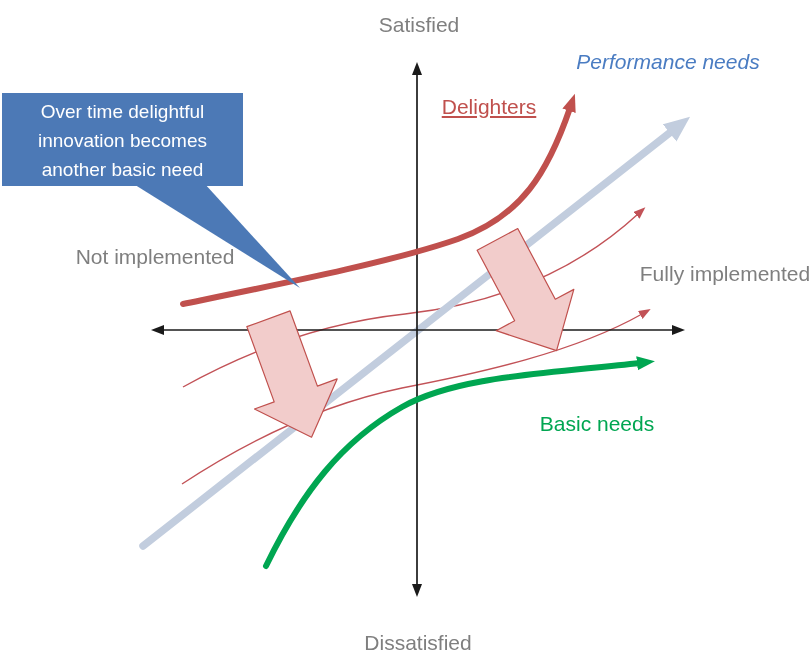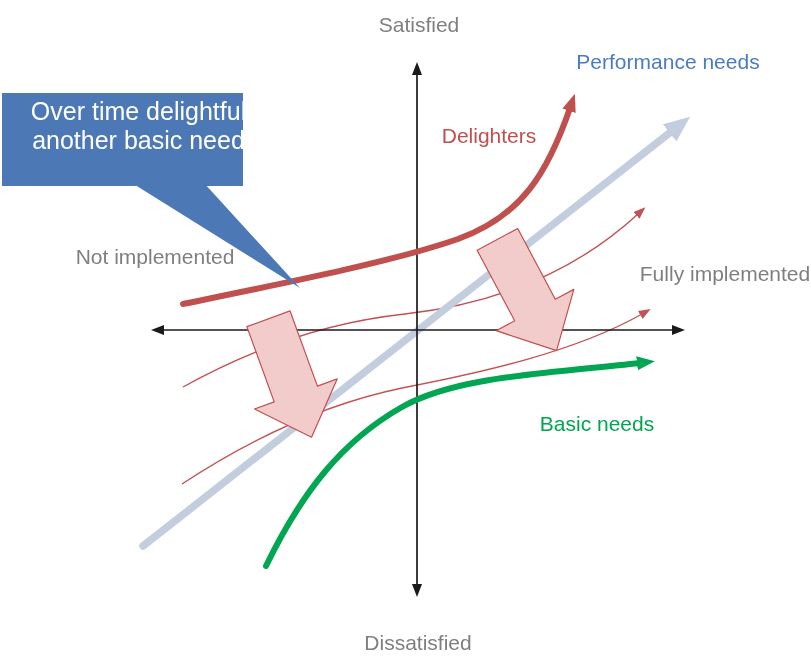--- a/index.html
+++ b/index.html
@@ -13,33 +13,32 @@
   }
   .stage svg{position:absolute;left:0;top:0;}
   .lbl{
     position:absolute;
     transform:translateX(-50%);
     font-size:21px;
     white-space:nowrap;
     color:#7f7f7f;
     line-height:1.2;
   }
-  .lbl.blue{color:#4a7cc2;}
+  .lbl.blue{color:#4a7cc2;font-style:italic;}
   .lbl.red{color:#c0504d;}
   .lbl.green{color:#00a651;}
   .callout-text{
     position:absolute;
     left:2px;
     top:97px;
     width:241px;
     text-align:center;
     color:#ffffff;
-    font-size:25px;
+    font-size:19px;
     line-height:29px;
-    padding-left:16px;
   }
 </style>
 </head>
 <body>
 
 <div class="stage">
 
   <svg width="811" height="660" viewBox="0 0 811 660">
     <defs>
       <marker id="mAxis" markerUnits="userSpaceOnUse" markerWidth="15" markerHeight="12" refX="1" refY="5" orient="auto-start-reverse">
@@ -85,22 +84,23 @@
   <div class="lbl" style="left:419px; top:12px;">Satisfied</div>
 
   <div class="lbl" style="left:418px; top:622px;margin-top:8px;">Dissatisfied</div>
 
   <div class="lbl" style="left:155px; top:244px;">Not implemented</div>
 
   <div class="lbl" style="left:697px; top:261px;margin-left:28px;">Fully implemented</div>
 
   <div class="lbl blue" style="left:668px; top:49px;">Performance needs</div>
 
-  <div class="lbl red" style="left:489px; top:123px;">Delighters</div>
+  <div class="lbl red" style="left:489px; top:94px;text-decoration:underline;">Delighters</div>
 
   <div class="lbl green" style="left:597px; top:411px;">Basic needs</div>
 
   <div class="callout-text">
     <div>Over time delightful</div>
+    <div>innovation becomes</div>
     <div>another basic need</div>
   </div>
 
 </div>
 
 </body></html>

